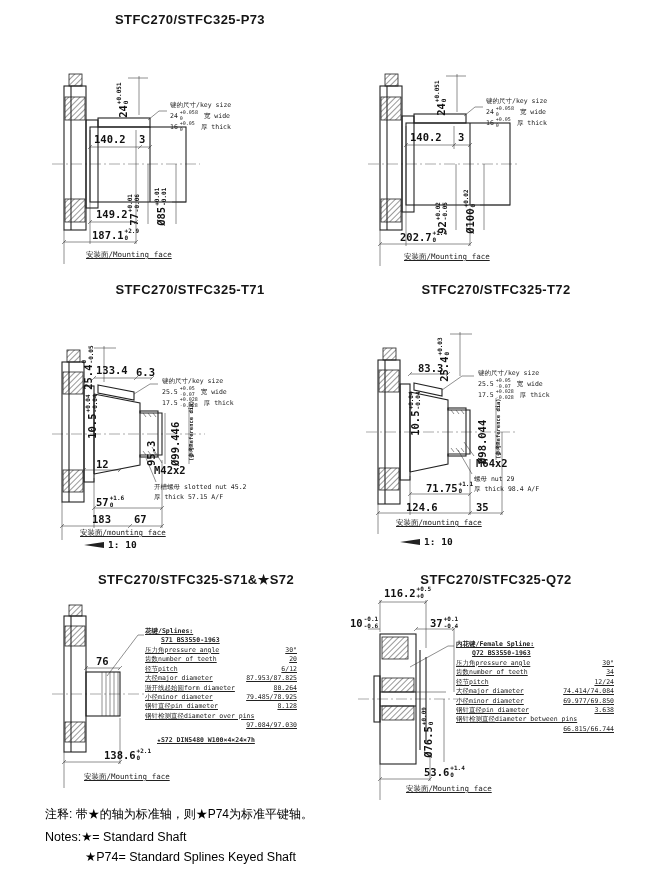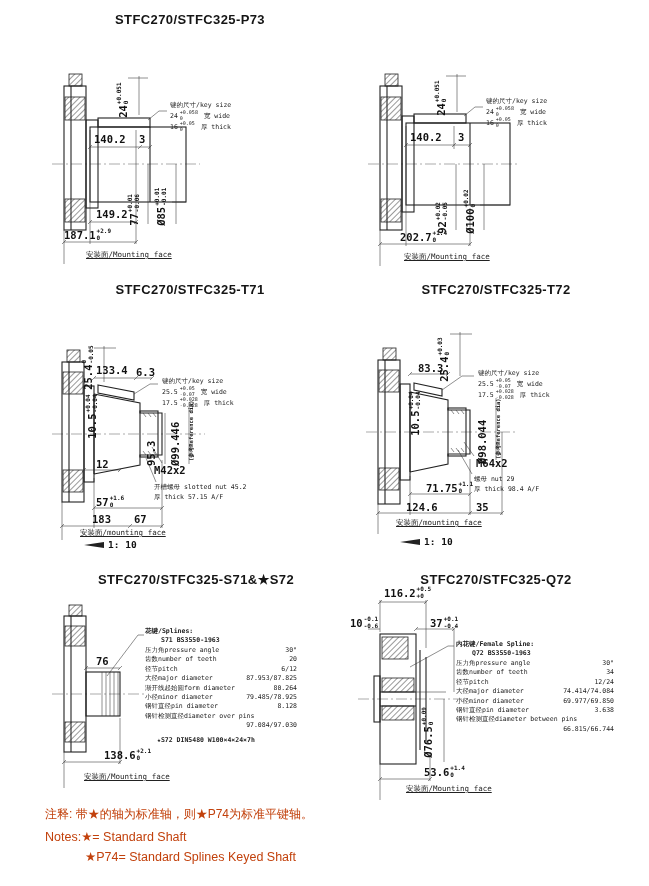--- a/index.html
+++ b/index.html
@@ -16,32 +16,32 @@
   .fl{fill:#222;stroke:none;}
   .dim{position:absolute;display:flex;align-items:center;white-space:nowrap;color:#111;}
   .dim .m{font:700 10.5px "DejaVu Sans Mono",monospace;}
   .dim .tol{display:flex;flex-direction:column;font:700 6px "DejaVu Sans Mono",monospace;
             line-height:1.15;margin-left:1px;}
   .rot{transform:rotate(-90deg);transform-origin:left bottom;}
   .note{position:absolute;font:400 6.5px "DejaVu Sans Mono",monospace;color:#222;line-height:1.55;}
   .note .nl{display:flex;align-items:center;white-space:nowrap;}
   .note .tol{display:inline-flex;flex-direction:column;font-size:5px;line-height:1.1;margin:0 2px;}
   .note .lab{margin-left:4px;}
-  .spl{position:absolute;font:400 6.5px "DejaVu Sans Mono",monospace;color:#222;line-height:1.45;}
+  .spl{position:absolute;font:400 6.5px "DejaVu Sans Mono",monospace;color:#222;line-height:1.45;text-decoration:underline;}
   .spl .h1{font-weight:700;white-space:nowrap;}
   .spl .h2{font-weight:700;margin-left:16px;white-space:nowrap;}
   .srow{display:flex;justify-content:space-between;white-space:nowrap;align-items:flex-end;}
   .srow .v{text-align:right;margin-left:8px;}
   .sfoot{font-weight:700;margin-top:5px;margin-left:12px;white-space:nowrap;}
   .mf{position:absolute;font:400 7.5px "DejaVu Sans Mono",monospace;text-decoration:underline;
       white-space:nowrap;color:#222;}
   .scale{position:absolute;font:700 9.5px "DejaVu Sans Mono",monospace;color:#111;white-space:nowrap;}
   .refl{position:absolute;font:700 5.5px "DejaVu Sans Mono",monospace;white-space:nowrap;
         transform:rotate(-90deg);transform-origin:left bottom;color:#222;}
-  #notes{position:absolute;left:45px;top:806px;color:#c2410c;}
+  #notes{position:absolute;left:45px;top:806px;color:#000000;}
   #notes .n1{font:400 12px "Liberation Sans",sans-serif;}
   #notes .n2{font:400 12.5px "Liberation Sans",sans-serif;margin-top:6px;}
   #notes .n3{font:400 12.5px "Liberation Sans",sans-serif;margin-top:5px;margin-left:40px;}
 </style>
 </head>
 <body>
 
 <div id="page">
 
 <svg width="0" height="0" style="position:absolute" aria-hidden="true">
@@ -129,21 +129,21 @@
   <span class="dim rot" style="left:128px;top:200px">
         <span class="m">Ø85</span>
         <span class="tol">
           <span>+0.01</span>
           <span>-0.01</span>
         </span>
       </span>
   <span class="dim" style="left:56px;top:196px">
         <span class="m">149.2</span>
       </span>
-  <span class="dim" style="left:24px;top:216px">
+  <span class="dim" style="left:52px;top:216px">
         <span class="m">187.1</span>
         <span class="tol">
           <span>+2.9</span>
           <span>0</span>
         </span>
       </span>
   <span class="mf" style="left:46px;top:238px">安装面/Mounting face</span>
 </div>
 
 <div class="panel" style="left:350px;top:12px;width:292px;height:258px">

